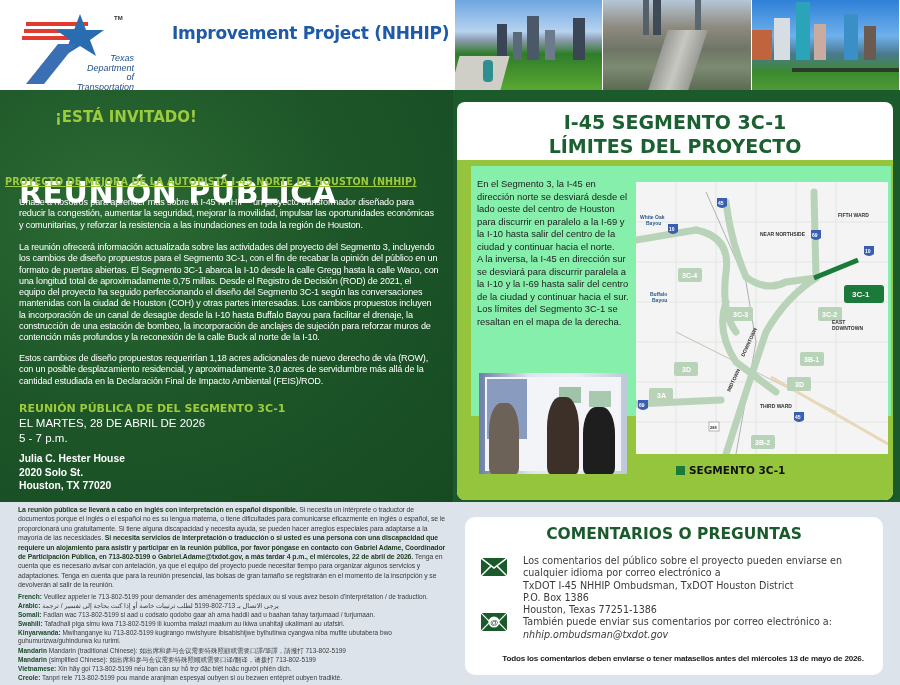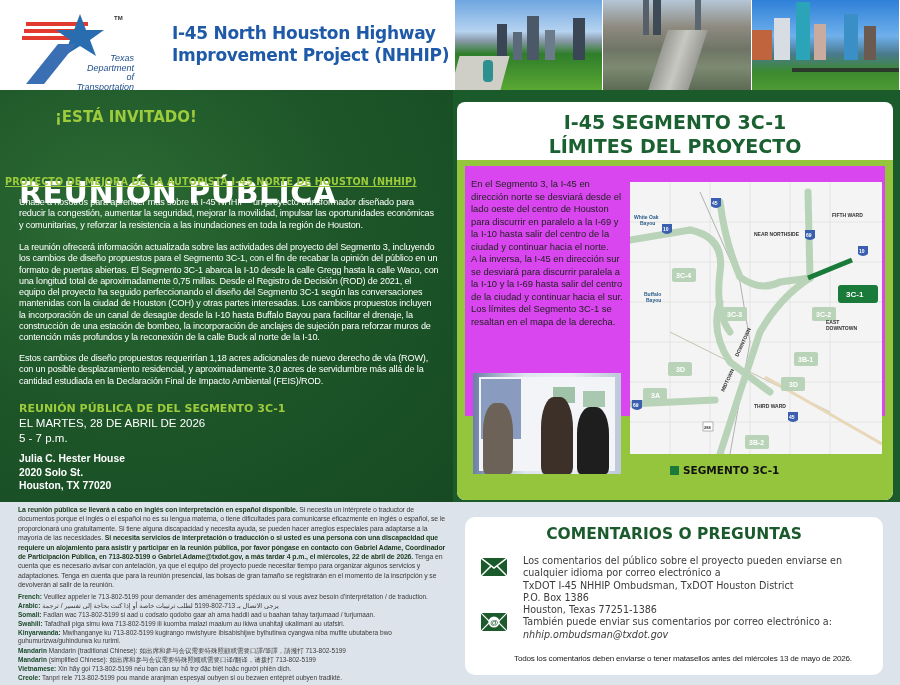--- a/index.html
+++ b/index.html
@@ -31,21 +31,21 @@
   .mtg-title { position: absolute; left: 19px; top: 312px; color: #9ccb3b; font-weight: bold; font-size: 11px; font-family: "DejaVu Sans", sans-serif; }
   .mtg-date { position: absolute; left: 19px; top: 327px; color: #fff; font-size: 11.5px; }
   .mtg-time { position: absolute; left: 19px; top: 342px; color: #fff; font-size: 11.5px; }
   .addr { position: absolute; left: 19px; top: 362px; color: #fff; font-weight: bold; font-size: 10.3px; line-height: 13.5px; }
 
   
   .right-bg { position: absolute; left: 453px; top: 90px; width: 447px; height: 412px; background: #1b5a2b; }
   .seg-card { position: absolute; left: 457px; top: 102px; width: 436px; height: 398px; background: #ffffff; border-radius: 8px; overflow: hidden; }
   .seg-title { position: absolute; left: 0; width: 436px; top: 8px; text-align: center; color: #1a6030; font-family: "DejaVu Sans", sans-serif; font-weight: bold; font-size: 19px; line-height: 24px; }
   .seg-lime { position: absolute; left: 0; top: 58px; width: 436px; height: 340px; background: #95c43d; }
-  .seg-inner { position: absolute; left: 8px; top: 6px; width: 420px; height: 250px; background: #d946ef; }
+  .seg-inner { position: absolute; left: 14px; top: 6px; width: 420px; height: 250px; background: #86efac; }
   .seg-text { position: absolute; left: 6px; top: 12px; width: 156px; color: #222; font-size: 9.4px; line-height: 12.5px; }
   .seg-photo { position: absolute; left: 8px; top: 207px; width: 148px; height: 101px; overflow: hidden;
     background: linear-gradient(90deg, #6c7fa6 0%, #dfe6ef 35%, #e9eef4 65%, #bcc8d8 100%); }
   .person { position: absolute; border-radius: 40% 40% 10% 10%; }
   .map { position: absolute; left: 165px; top: 16px; width: 252px; height: 272px; background: #f3f4f3; overflow: hidden; }
   .map svg { position: absolute; left: 0; top: 0; }
   .legend { position: absolute; left: 205px; top: 298px; display: flex; align-items: center; gap: 4px; }
   .legend-sw { width: 9px; height: 9px; background: #1a7a3a; }
   .legend-txt { font-family: "DejaVu Sans", sans-serif; font-weight: bold; font-size: 10.5px; color: #111; }
 
@@ -56,21 +56,21 @@
   .lang b { color: #1a4a2a; }
 
   
   .comments { position: absolute; left: 465px; top: 517px; width: 418px; height: 158px; background: #ffffff; border-radius: 10px; }
   .c-title { position: absolute; left: 0; width: 418px; top: 8px; text-align: center; color: #1a5a2c; font-family: "DejaVu Sans", sans-serif; font-weight: bold; font-size: 15.5px; }
   .env { position: absolute; left: 16px; width: 26px; height: 18px; }
   .env1 { top: 41px; }
   .env2 { top: 96px; }
   .c-text { position: absolute; left: 58px; top: 38px; width: 350px; color: #3b3b3b; font-size: 9.6px; line-height: 12.3px; font-family: "DejaVu Sans", sans-serif; }
   .c-email { font-style: italic; }
-  .c-deadline { position: absolute; left: 0; width: 436px; top: 137px; text-align: center; font-size: 8.1px; color: #222; font-weight: normal; letter-spacing: -0.2px; }
+  .c-deadline { position: absolute; left: 0; width: 436px; top: 137px; text-align: center; font-size: 8.1px; color: #222; font-weight: bold; letter-spacing: -0.2px; }
 </style>
 </head>
 <body>
 
 <div class="header">
   <div class="logo">
     <svg width="118" height="80" viewBox="0 0 118 80">
       <rect x="8" y="18" width="62" height="4" fill="#e33a2f"></rect>
       <rect x="6" y="25" width="60" height="4" fill="#e33a2f"></rect>
       <rect x="4" y="32" width="58" height="4" fill="#e33a2f"></rect>
@@ -78,21 +78,20 @@
       <polygon points="40,40 58,40 26,80 8,80" fill="#3a6fb3"></polygon>
       <text x="96" y="16" font-size="6" font-weight="bold" fill="#333" font-family="Liberation Sans, sans-serif">TM</text>
     </svg>
     <div class="logo-text">
       <div>Texas</div>
       <div>Department</div>
       <div>of Transportation</div>
     </div>
   </div>
   <div class="title">
-    <div>I-45 North Houston Highway</div>
     <div>Improvement Project (NHHIP)</div>
   </div>
   <div class="photos">
     <div class="photo photo1">
       <div class="bldg" style="left:42px;width:10px;height:36px;"></div>
       <div class="bldg" style="left:58px;width:9px;height:28px;background:#5a6a7a"></div>
       <div class="bldg" style="left:72px;width:12px;height:44px;background:#4b5868"></div>
       <div class="bldg" style="left:90px;width:10px;height:30px;background:#6b7b8b"></div>
       <div class="bldg" style="left:118px;width:12px;height:42px;"></div>
       <div style="position:absolute;left:0;bottom:0;width:50px;height:34px;background:#cfcfc8;transform:skewX(-15deg);"></div>

